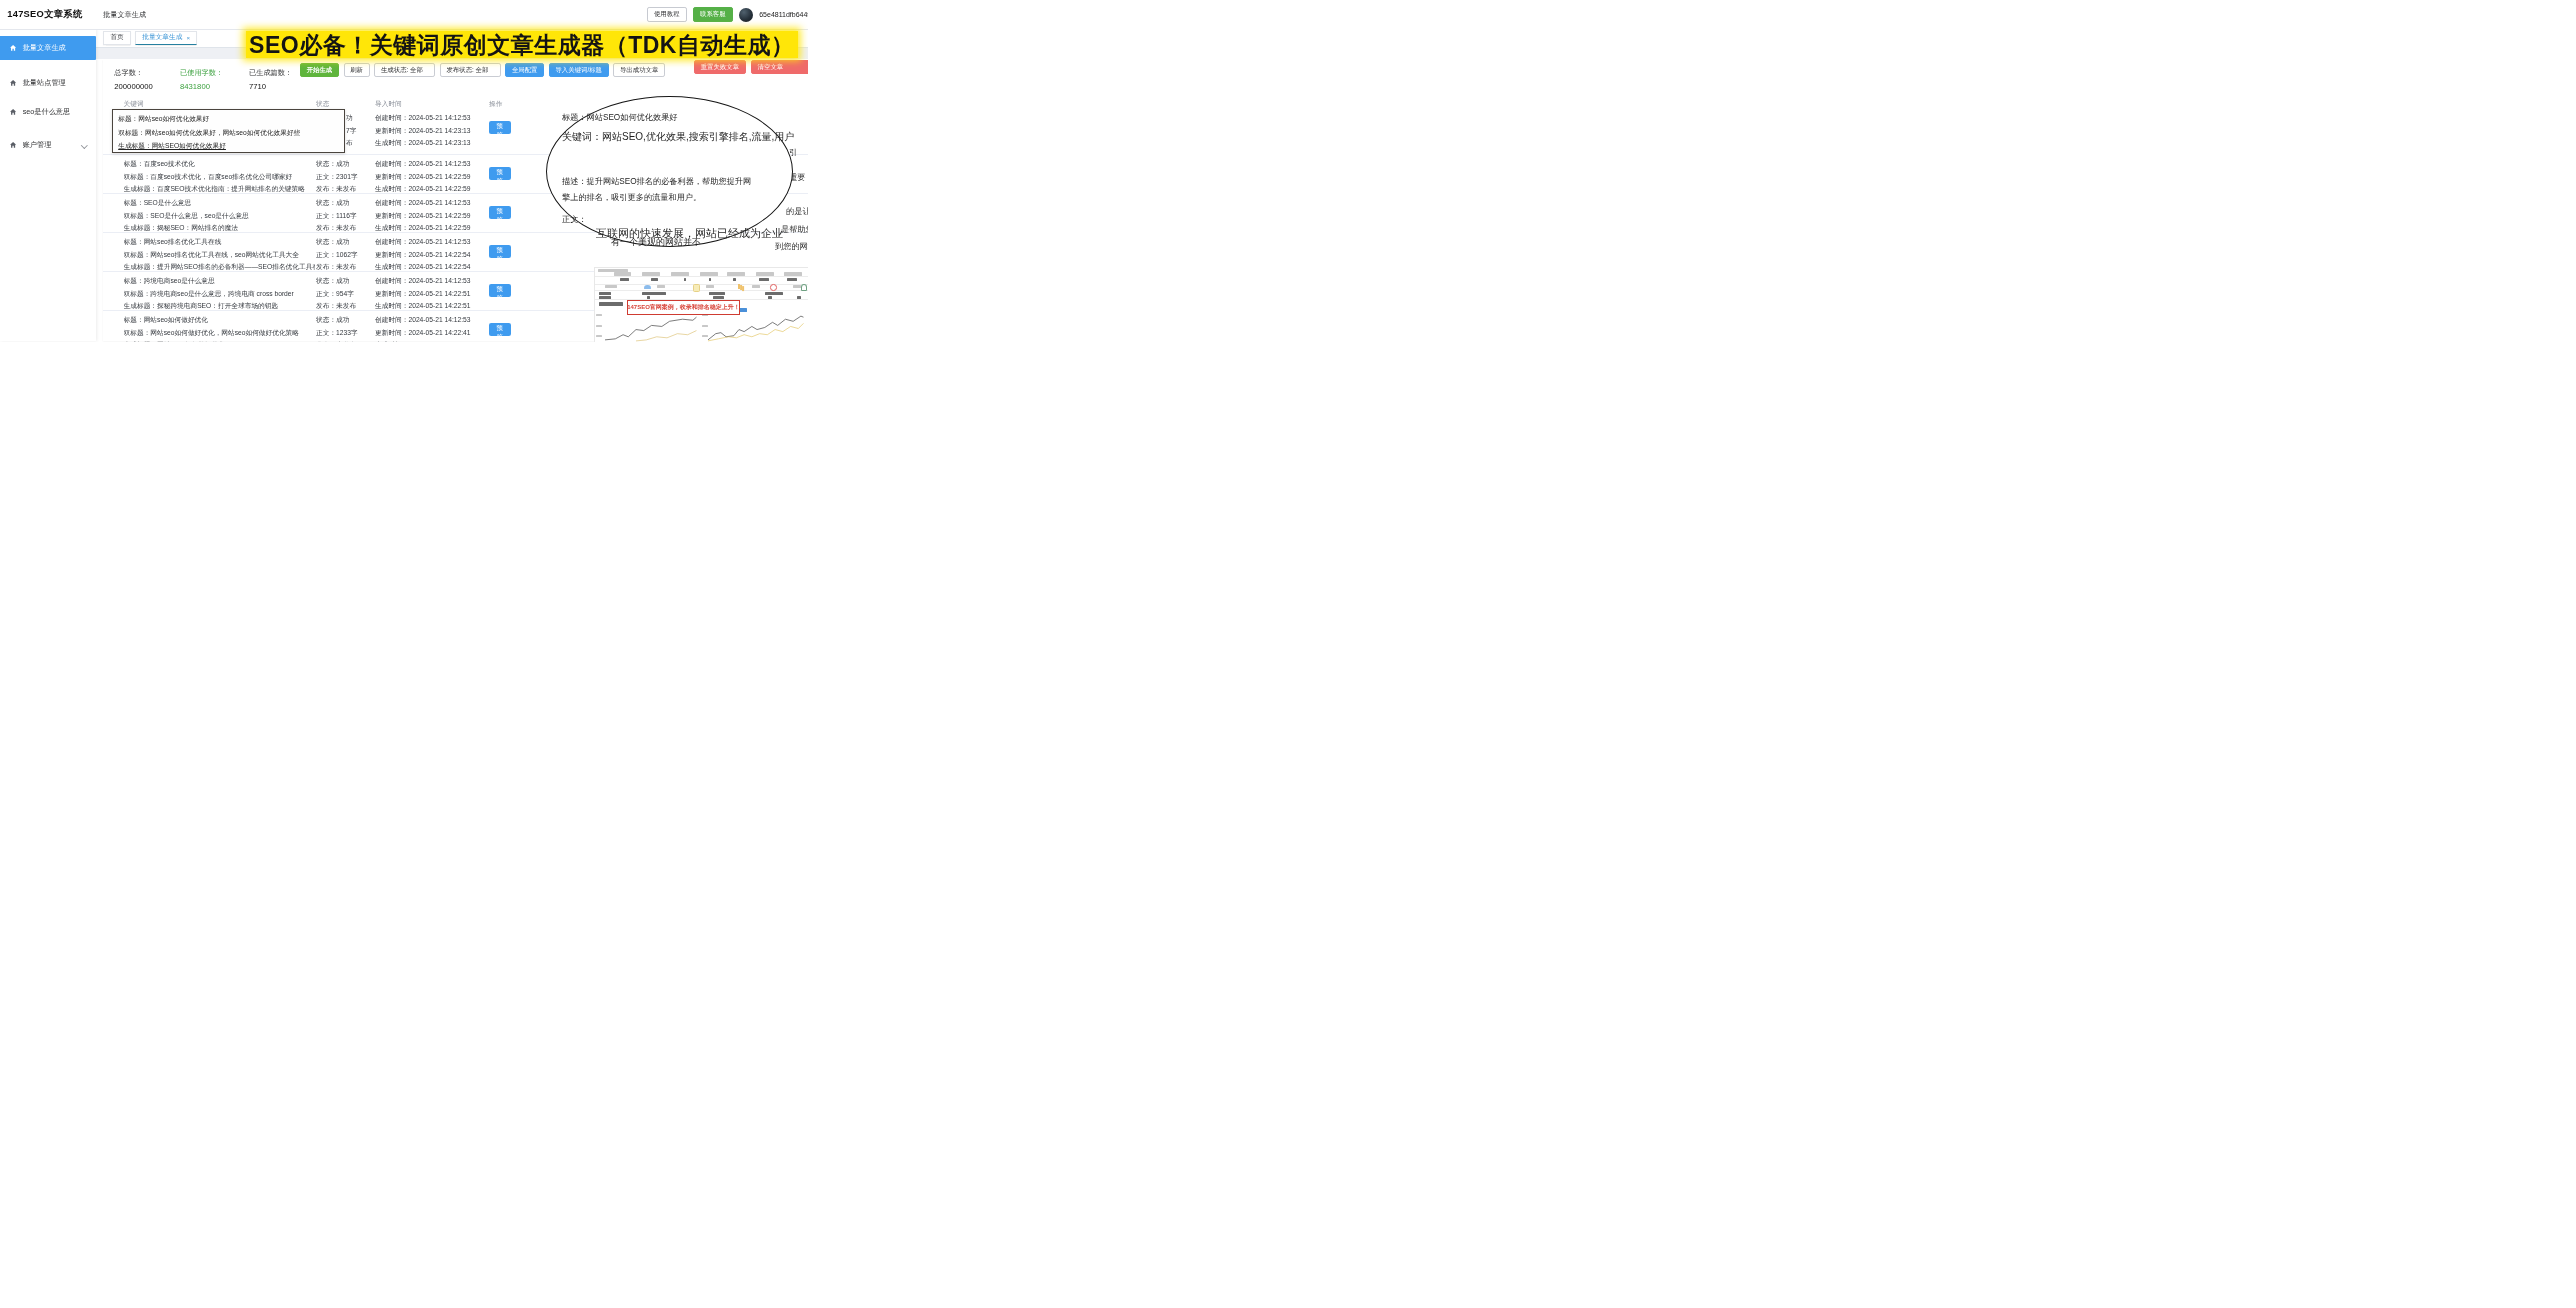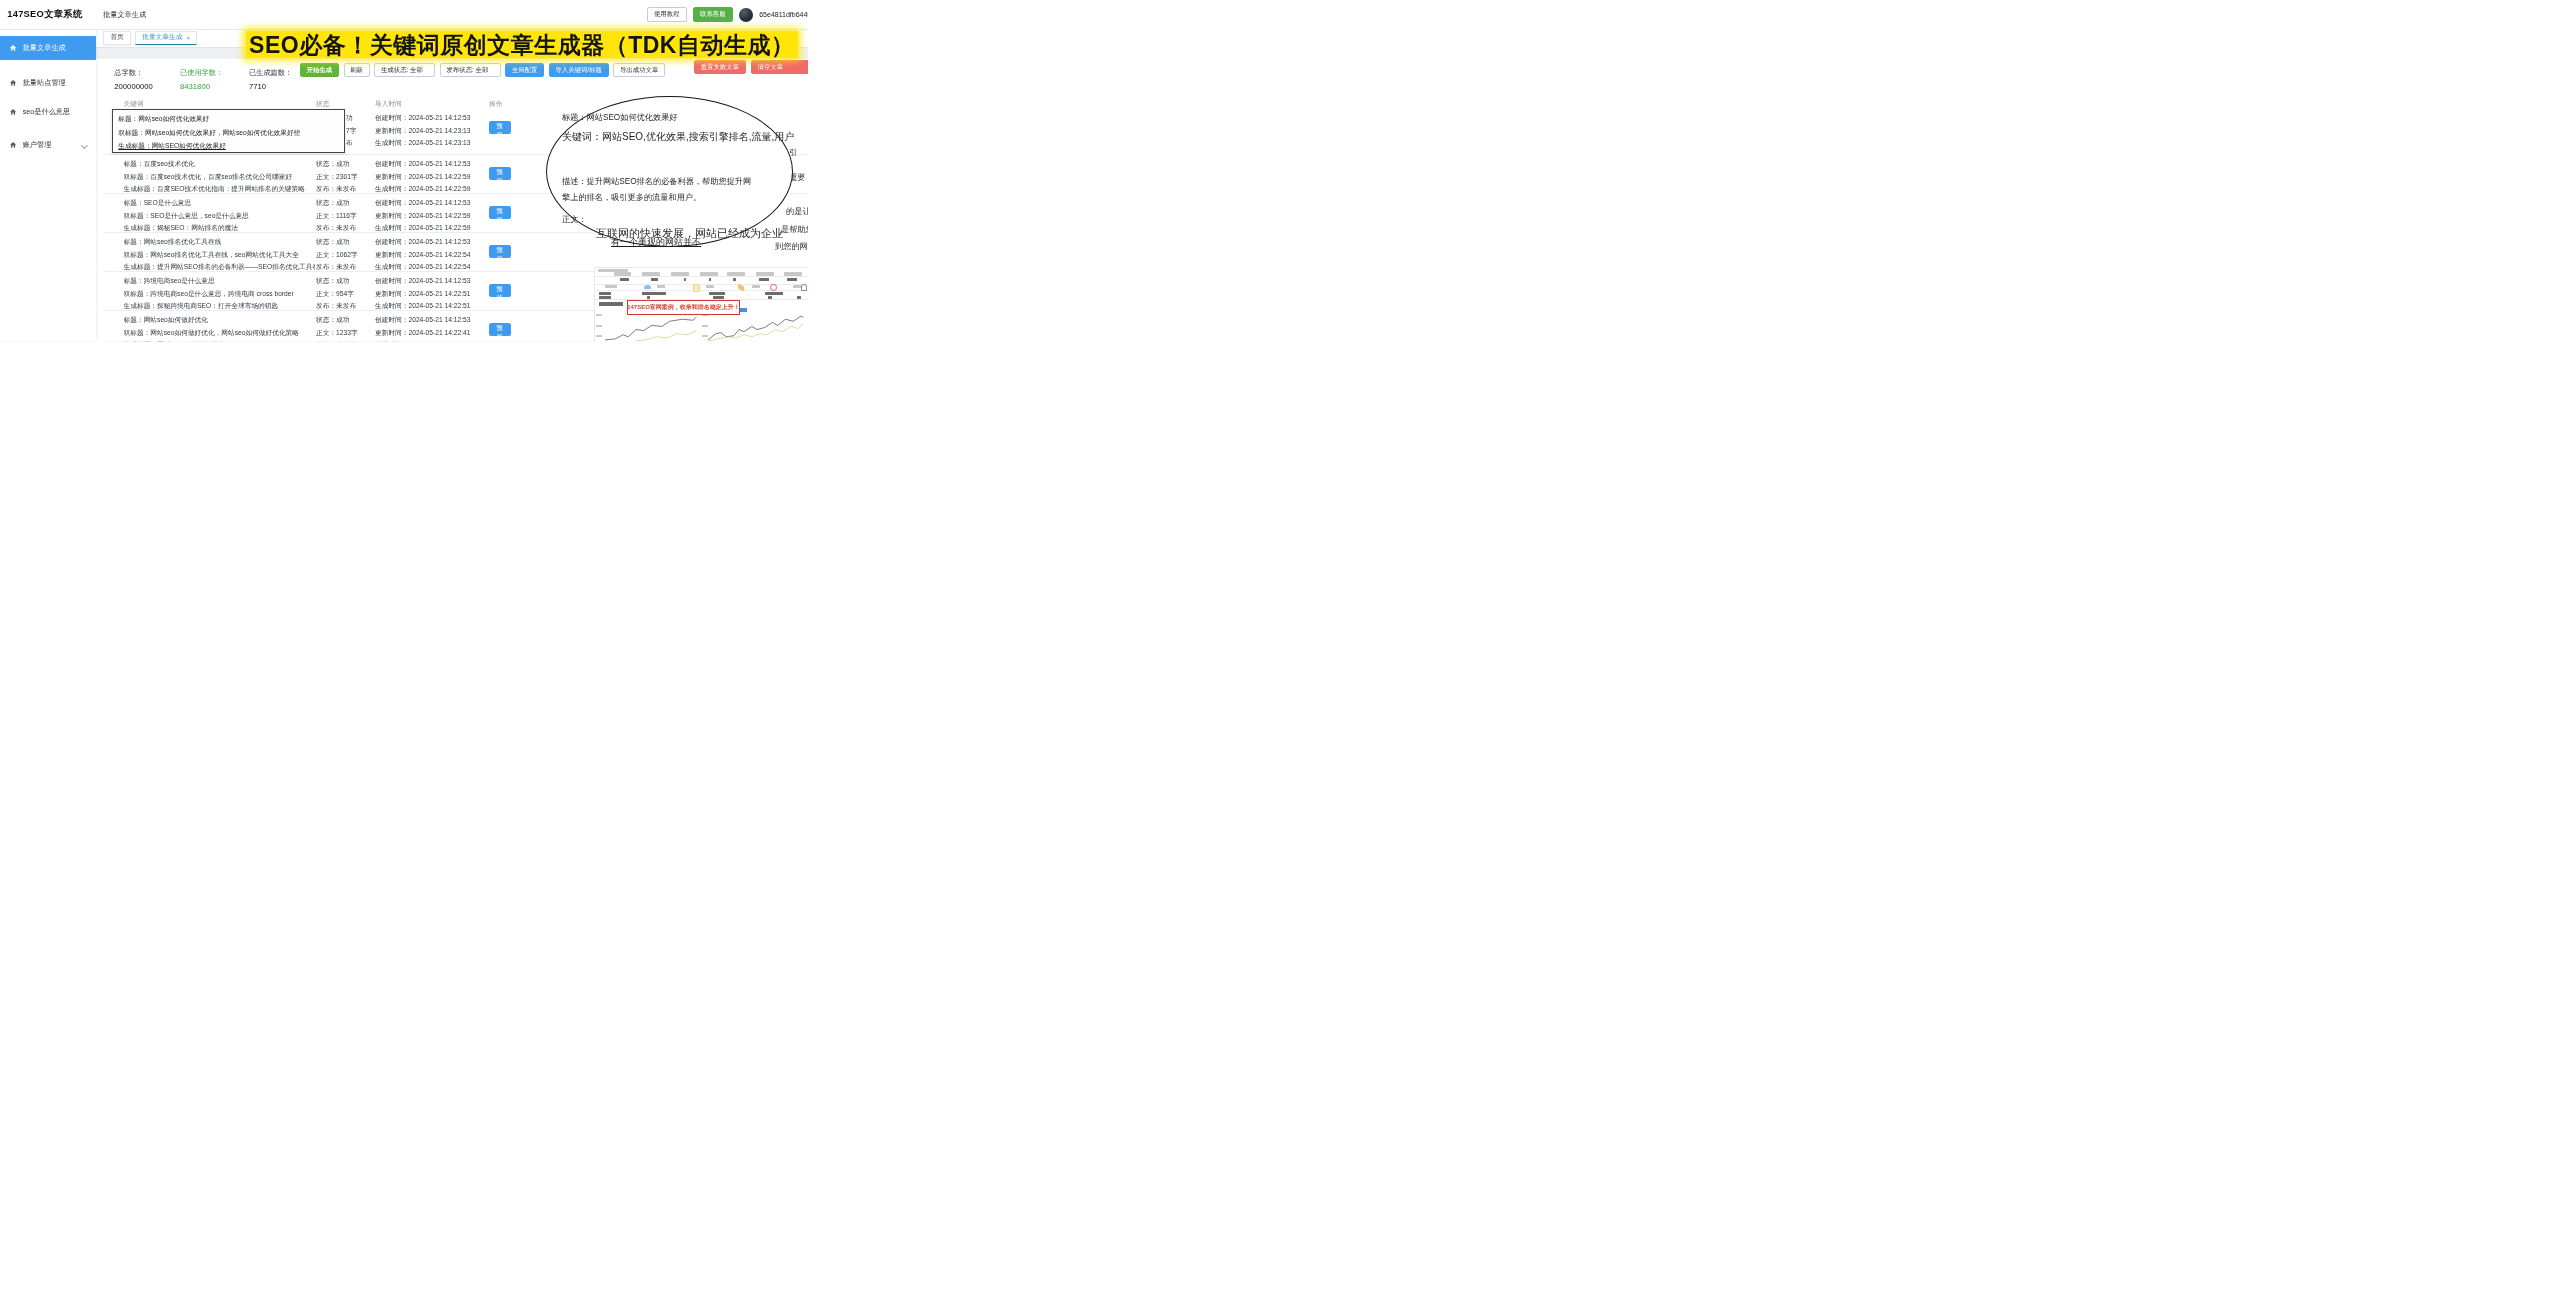--- a/index.html
+++ b/index.html
@@ -83,21 +83,21 @@
   
   .ellipse{position:absolute;left:546px;top:96px;width:247px;height:151px;background:#fff;
            border:1.5px solid #161616;border-radius:50%;z-index:10;box-sizing:border-box;}
   .mgline{position:absolute;z-index:11;color:#1f1f1f;white-space:nowrap;}
   .mg0{left:562px;top:112px;font-size:8.2px;}
   .mg1{left:562px;top:130px;font-size:10px;}
   .mg2{left:562px;top:176px;font-size:8.2px;}
   .mg3{left:562px;top:192px;font-size:8.2px;}
   .mg4{left:562px;top:214px;font-size:8.2px;}
   .mg5{left:596px;top:226px;font-size:11px;}
-  .mg6{left:611px;top:236px;font-size:9px;text-decoration:underline;}
+  .mg6{left:611px;top:236px;font-size:9px;}
   
   .mini{position:absolute;left:594px;top:267px;width:214px;height:75px;background:#fff;z-index:4;
         border:0.5px solid #e8e8e8;overflow:visible;font-size:0;}
   .ph{position:absolute;background:#b5b5b5;opacity:.75;border-radius:0.5px;}
   .ph.dark{background:#5c5c5c;opacity:.9;}
   .mini .hr{position:absolute;left:0;width:100%;height:0.5px;background:#ececec;}
   .icon-paw{position:absolute;width:6.7px;height:4.6px;background:#8cbcec;border-radius:3.6px 3.6px 1px 1px;}
   .icon-cup{position:absolute;width:5.2px;height:6.2px;background:#f7ecb8;border:0.5px solid #e6d187;border-radius:1.5px;}
   .icon-bars{position:absolute;width:1.5px;height:5.2px;background:#efc26d;box-shadow:2.1px 1px 0 #efc26d,4.1px 2.1px 0 #efc26d;}
   .icon-ring{position:absolute;width:4.6px;height:4.6px;border:1px solid #e06060;border-radius:50%;}

